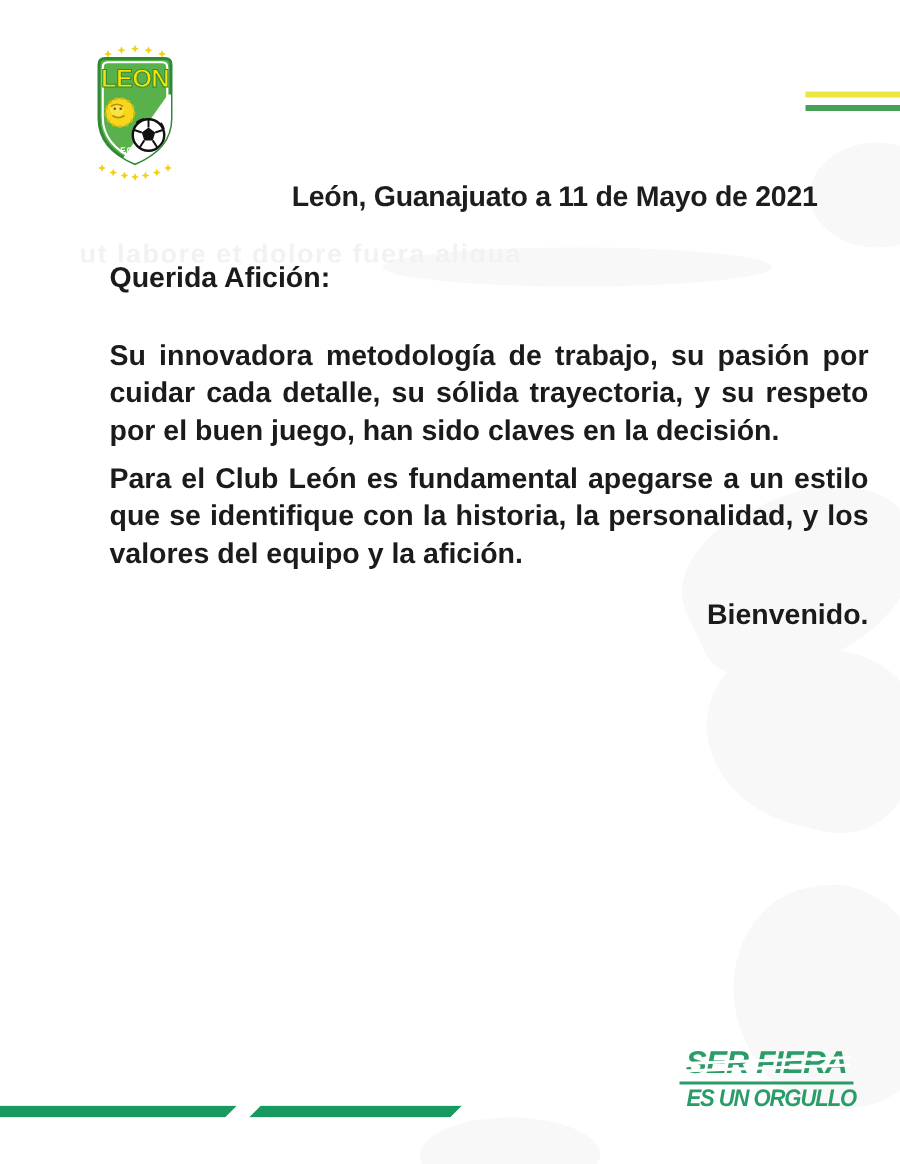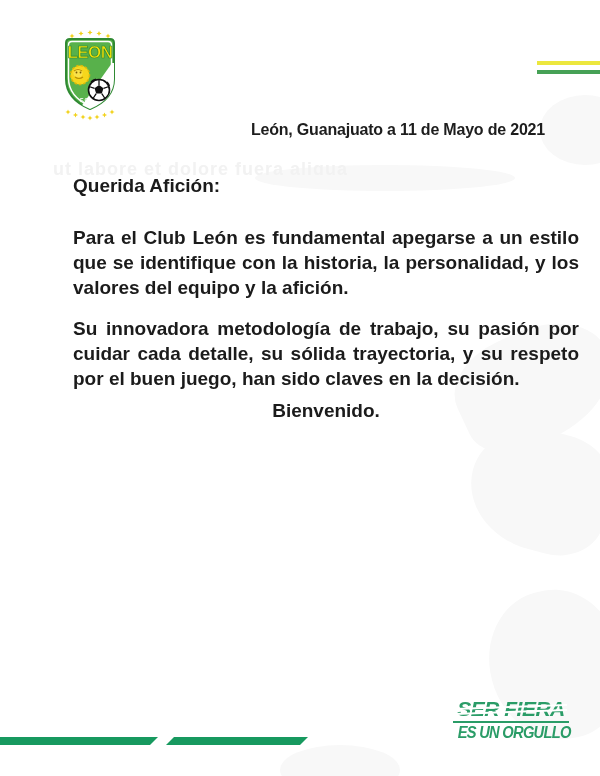--- a/index.html
+++ b/index.html
@@ -30,21 +30,21 @@
   #blob6{left:255px;top:165px;width:260px;height:26px;border-radius:50%;}
 
   #crest{position:absolute;left:54px;top:27px;width:94px;height:100px;}
 
   #top-lines{position:absolute;left:537px;top:61px;width:63px;height:14px;}
   #top-line-yellow{position:absolute;left:0;top:0;width:63px;height:4px;background:var(--line-yellow);}
   #top-line-green{position:absolute;left:0;top:9px;width:63px;height:4px;background:var(--line-green);}
 
   #date-line{
     position:absolute;right:55px;top:121px;
-    font-size:16px;font-weight:700;color:#1d1d1d;letter-spacing:-0.2px;
+    font-size:19px;font-weight:700;color:#1d1d1d;letter-spacing:-0.2px;
     white-space:nowrap;
   }
 
   #ghost-line{
     position:absolute;left:53px;top:159px;width:506px;height:16px;
     font-size:18px;font-weight:700;color:var(--ghost);
     white-space:nowrap;overflow:hidden;letter-spacing:1px;
   }
 
   #letter{
@@ -52,21 +52,21 @@
     font-size:19px;line-height:25px;font-weight:700;color:var(--ink);
     text-align:justify;
     margin-left:20px;
   }
   #letter .salutation{margin-bottom:27px;text-align:left;}
   #letter p.para{text-align:justify;}
   #letter #para-0{margin-bottom:11px;}
   #letter #para-1{margin-bottom:7px;}
   #letter #para-2{margin-bottom:16px;}
   #letter #para-3{margin-bottom:9px;}
-  #letter .closing{text-align:center;}
+  #letter .closing{text-align:right;}
 
   #slogan{position:absolute;left:453px;top:699px;width:116px;text-align:center;}
   #slogan-line1{
     position:relative;display:inline-block;
     font-size:21px;font-style:italic;font-weight:800;color:var(--slogan-green);
     letter-spacing:-0.5px;white-space:nowrap;line-height:20px;
   }
   .slogan-stripe{position:absolute;left:-2px;right:-2px;height:1.6px;background:#fff;transform:skewY(-2deg);}
   #stripe-a{top:7px;}
   #stripe-b{top:12px;}
@@ -150,22 +150,22 @@
   <div id="top-line-yellow"></div>
   <div id="top-line-green"></div>
 </div>
 
 <div id="date-line">León, Guanajuato a 11 de Mayo de 2021</div>
 
 <div id="ghost-line">ut labore et dolore fuera aliqua</div>
 
 <div id="letter">
   <p class="salutation">Querida Afición:</p>
+  <p class="para" id="para-1">Su innovadora metodología de trabajo, su pasión por cuidar cada detalle, su sólida trayectoria, y su respeto por el buen juego, han sido claves en la decisión.</p>
   <p class="para" id="para-2">Para el Club León es fundamental apegarse a un estilo que se identifique con la historia, la personalidad, y los valores del equipo y la afición.</p>
-  <p class="para" id="para-1">Su innovadora metodología de trabajo, su pasión por cuidar cada detalle, su sólida trayectoria, y su respeto por el buen juego, han sido claves en la decisión.</p>
   <p class="closing">Bienvenido.</p>
 </div>
 
 <div id="slogan">
   <span id="slogan-line1">
     <span>SER FIERA</span>
     <span class="slogan-stripe" id="stripe-a"></span>
     <span class="slogan-stripe" id="stripe-b"></span>
   </span>
   <div id="slogan-underline"></div>

